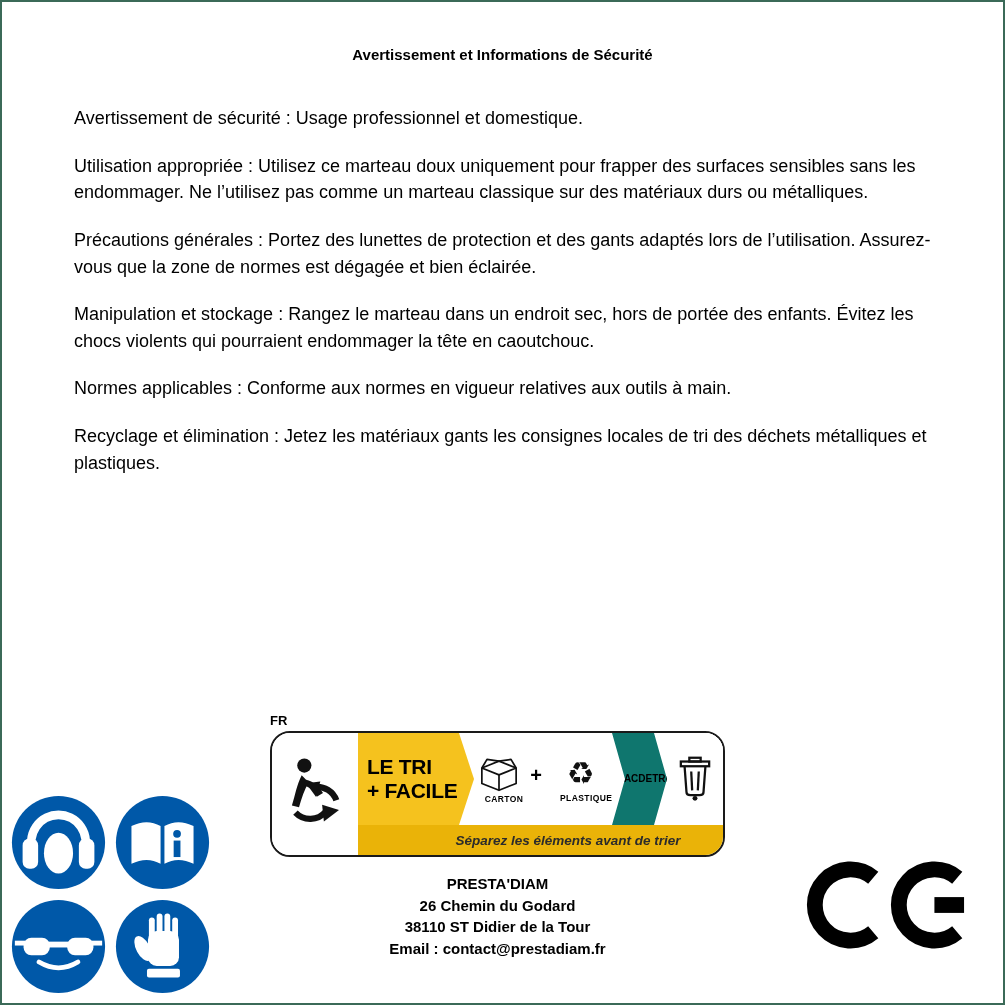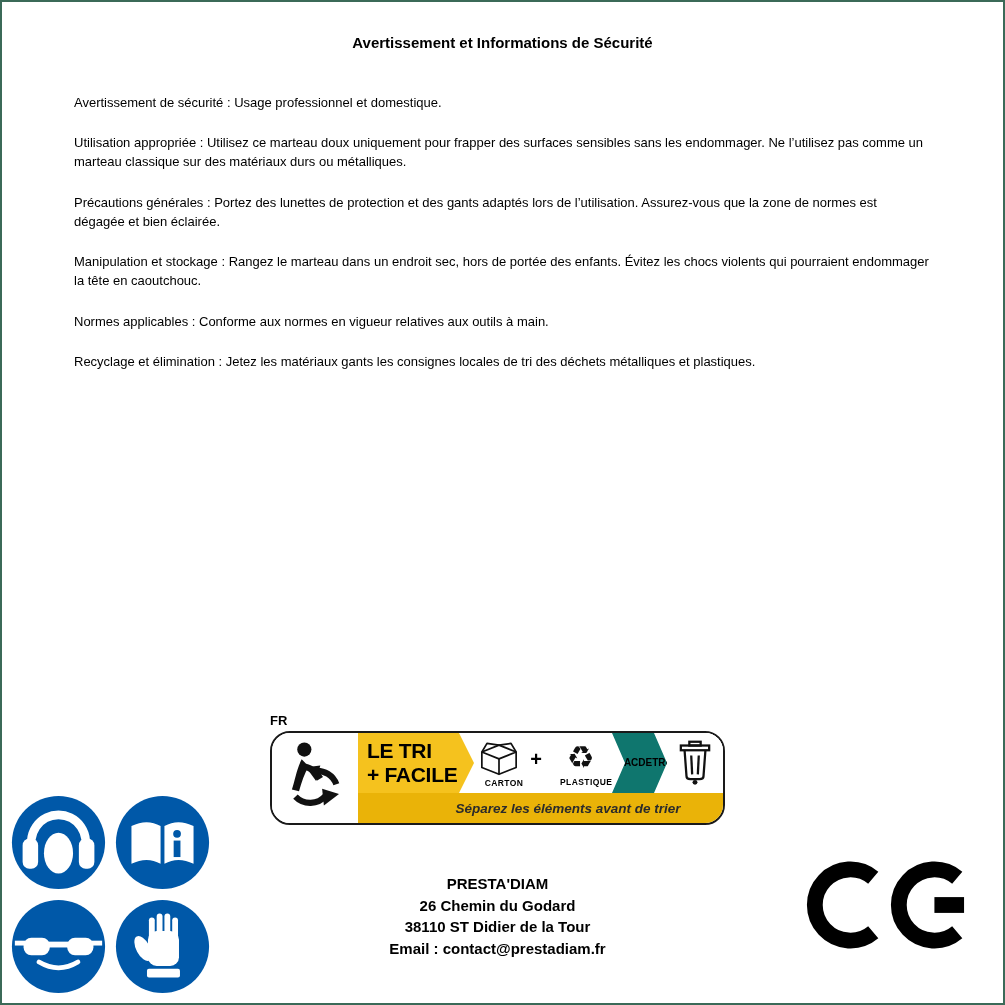--- a/index.html
+++ b/index.html
@@ -11,27 +11,27 @@
   }
   .page {
     position:relative;
     width:1005px; height:1005px;
     background:#fff;
     border:2px solid #3b6a58;
     overflow:hidden;
   }
   .doc-title {
     text-align:center;
-    padding-top:32px;
+    padding-top:44px;
     font-size:15px;
     font-weight:bold;
   }
   .content {
     margin:42px 72px 12px 72px;
-    font-size:13px;
+    font-size:18px;
     line-height:1.48;
   }
   .content p { margin-bottom:21px; }
 
   
   .pictos {
     position:absolute; left:8px; top:792px;
     display:grid;
     grid-template-columns:97px 97px;
     grid-gap:7px;
@@ -39,21 +39,21 @@
   .picto { width:97px; height:97px; }
   .picto svg { width:100%; height:100%; display:block; }
 
   
   .fr-tag {
     position:absolute; left:268px; top:711px;
     font-size:13px; font-weight:bold;
   }
   .triman-label {
     position:absolute; left:268px; top:729px;
-    width:455px; height:94px;
+    width:455px; height:126px;
     border:2.5px solid #1a1a1a;
     border-radius:20px;
     background:#fff;
     overflow:hidden;
     display:flex;
   }
   .logo-col {
     width:86px; flex:0 0 86px;
     display:flex; align-items:center; justify-content:center;
     background:#fff;

